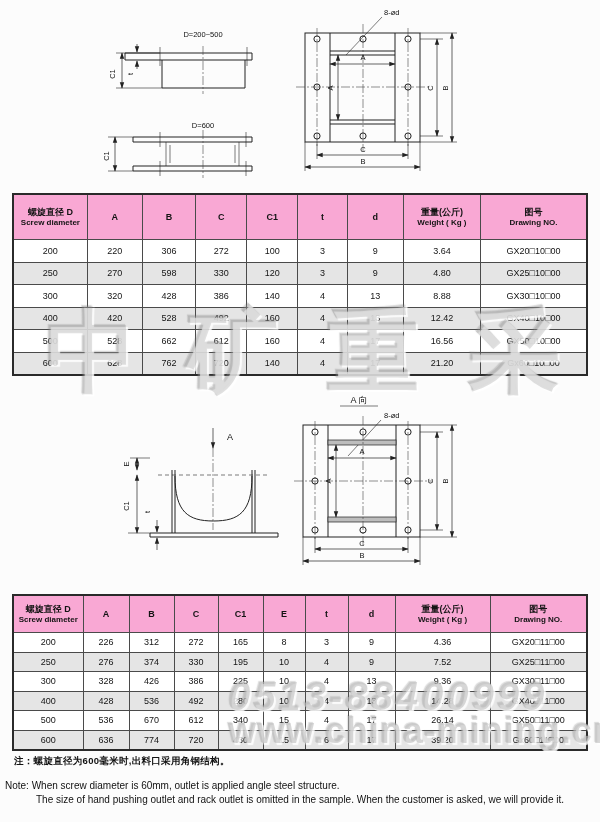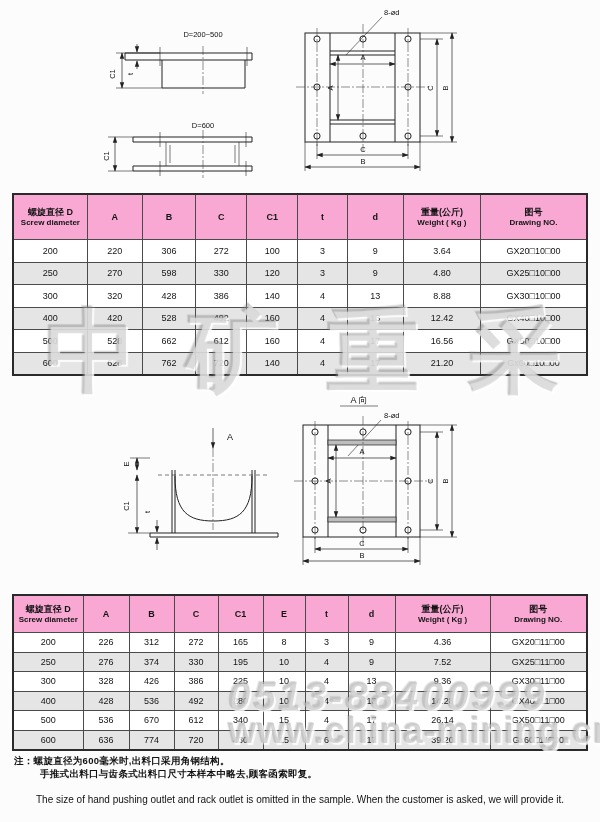--- a/index.html
+++ b/index.html
@@ -447,21 +447,21 @@
           <td>15</td>
           <td>6</td>
           <td>17</td>
           <td>39.20</td>
           <td>Gx60□11□00</td>
         </tr>
       </tbody>
     </table>
 
   <div class="note-line note-zh" style="top:755px; left:14px;text-align:center;">注：螺旋直径为600毫米时,出料口采用角钢结构。</div>
-  <div class="note-line note-zh" style="top:768px; left:40px;">手推式出料口与齿条式出料口尺寸本样本中略去,顾客函索即复。</div>
+  <div class="note-line note-en" style="top:780px; left:5px;">Note: When screw diameter is 60mm, outlet is applied angle steel structure.</div>
   <div class="note-line note-en" style="top:794px; left:36px;">The size of hand pushing outlet and rack outlet is omitted in the sample. When the customer is asked, we will provide it.</div>
 
   <div class="wm wm-brand">
       <span>中</span>
       <span>矿</span>
       <span>重</span>
       <span>采</span>
     </div>
   <div class="wm wm-phone">0513-88400999</div>
   <div class="wm wm-site">www.china-mining.cn</div>

